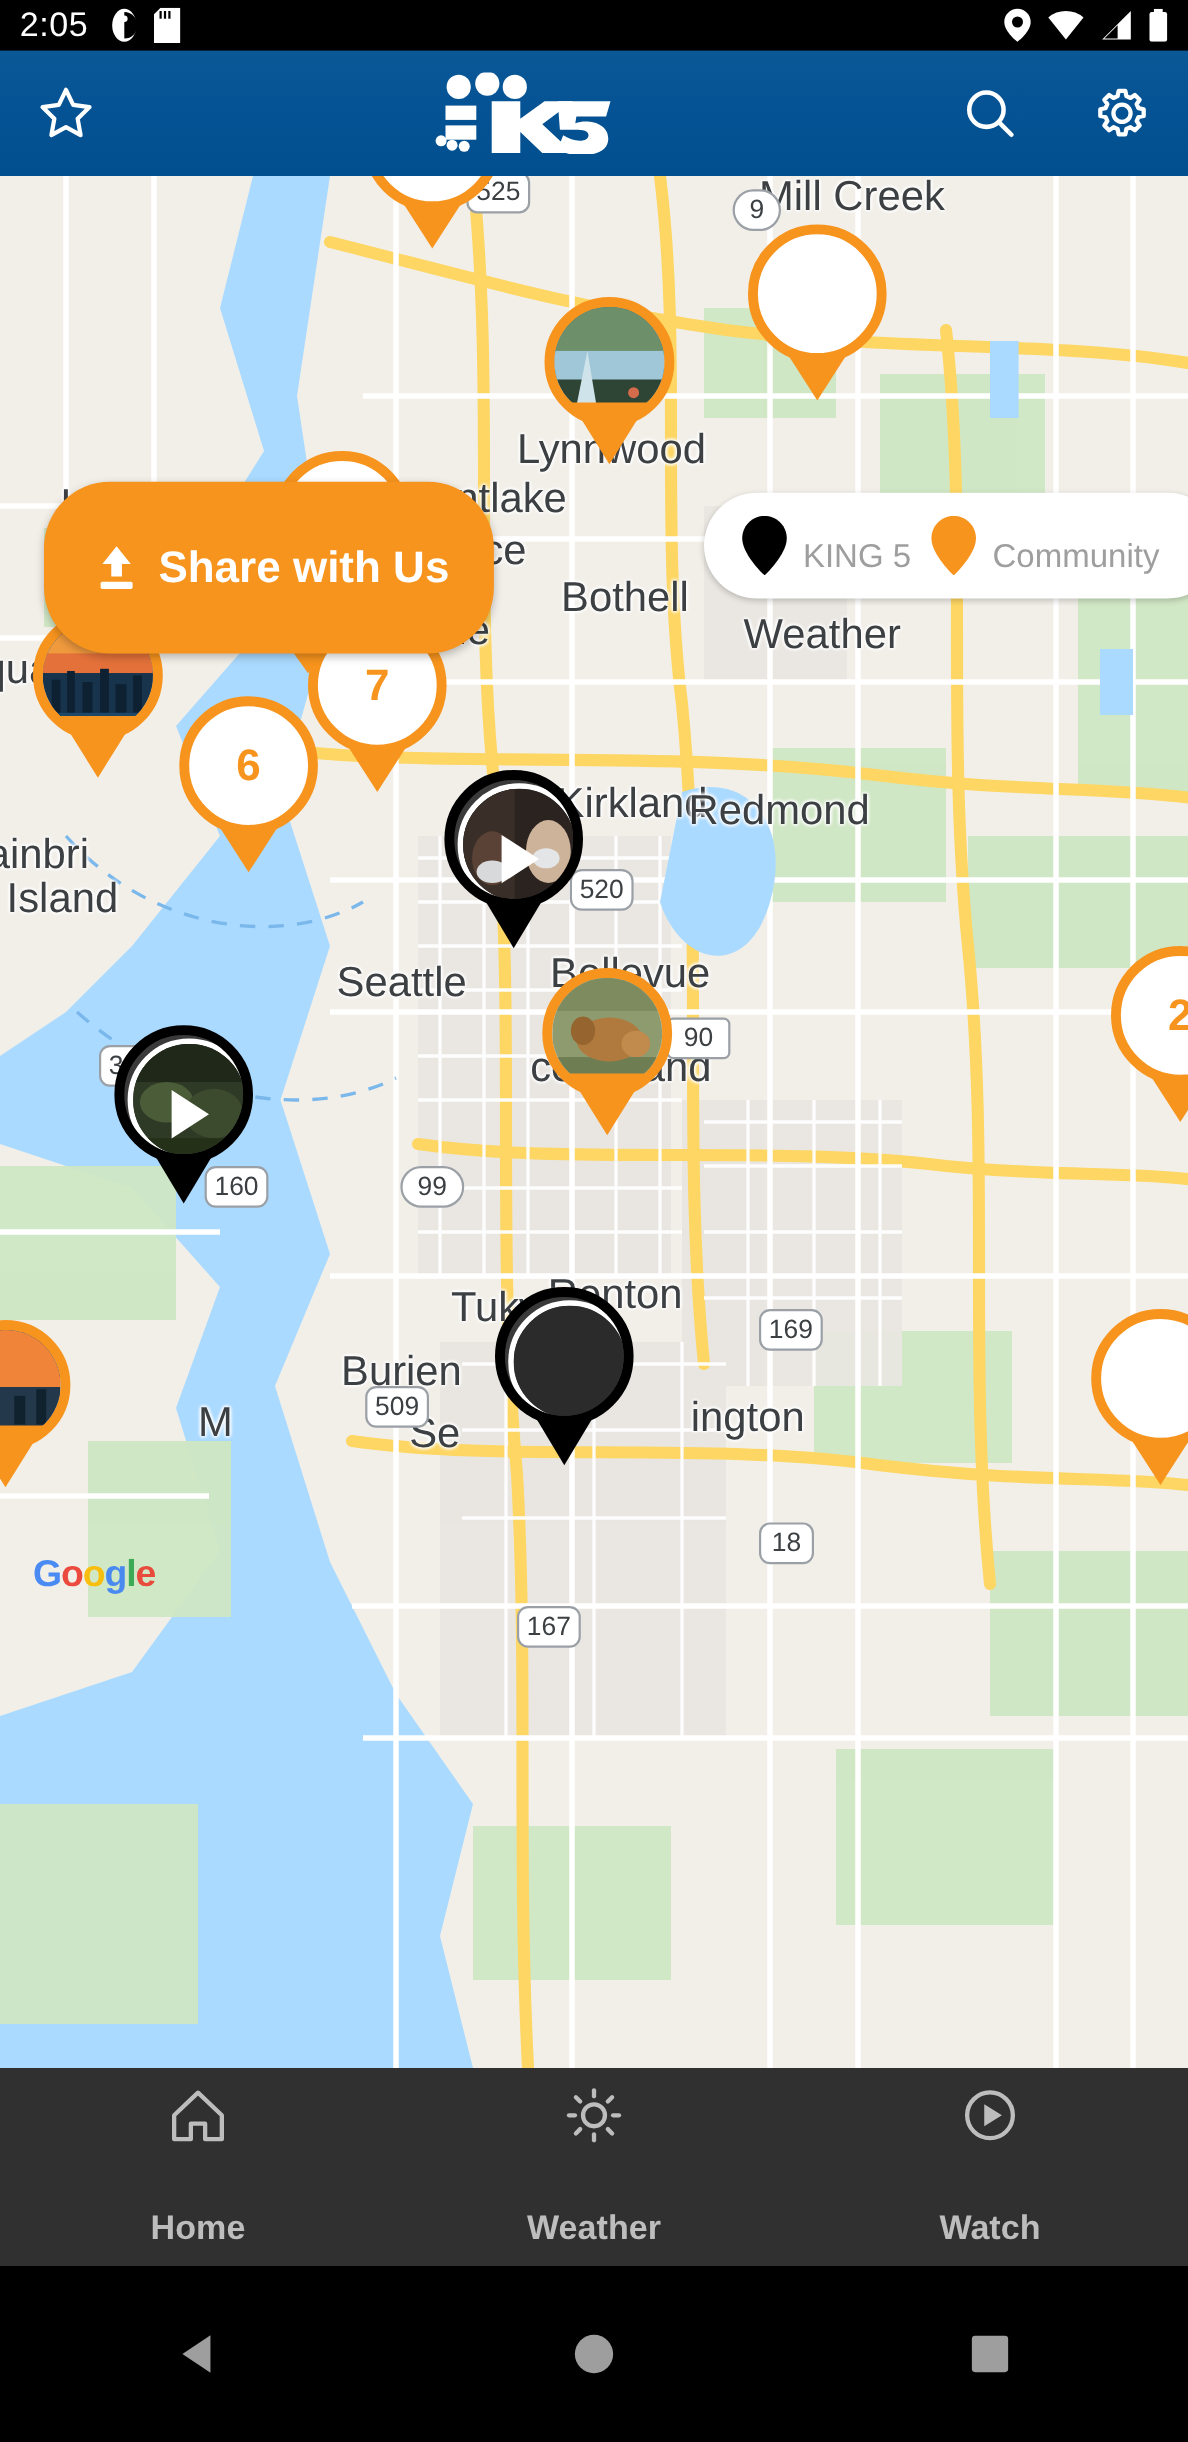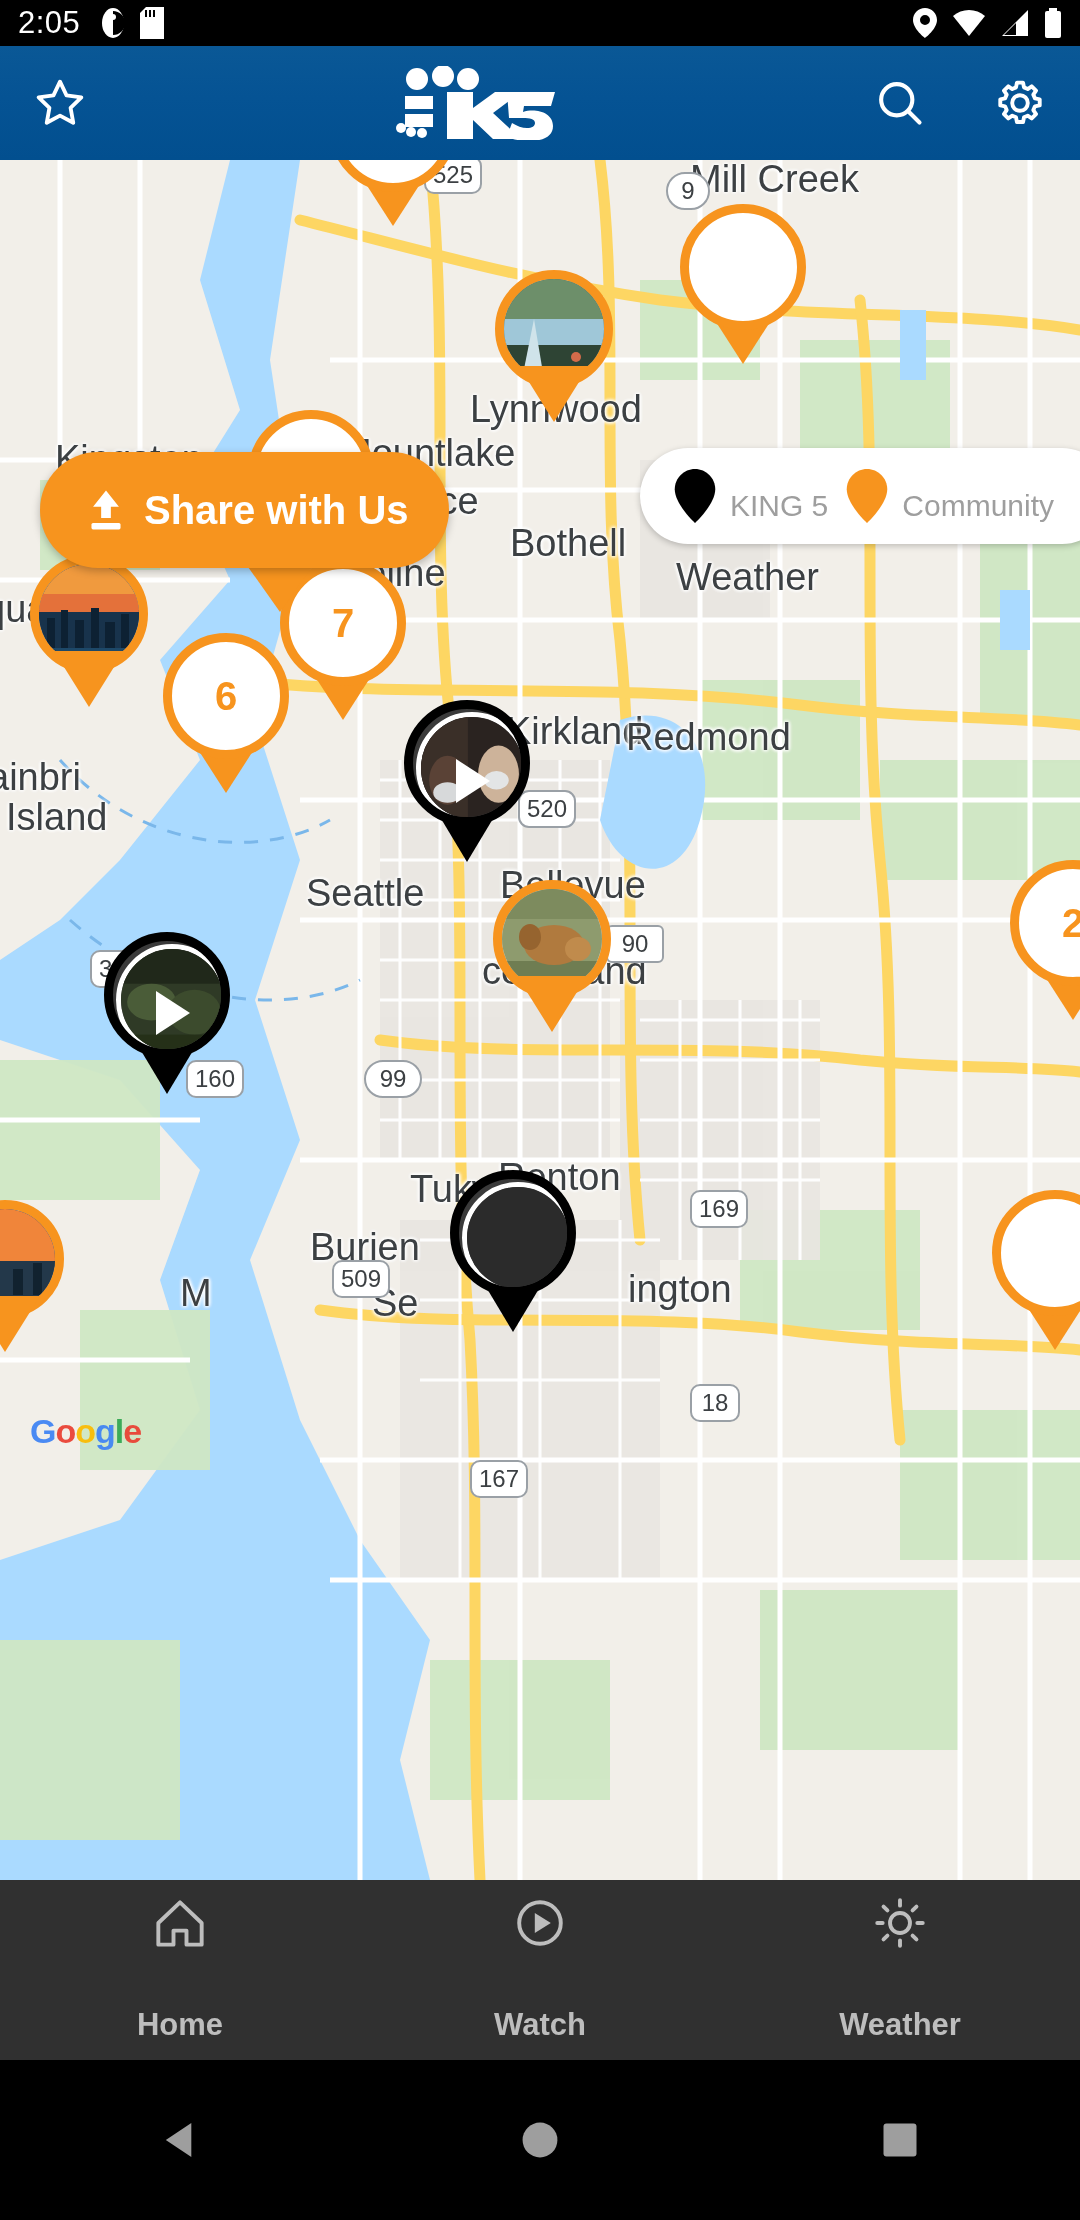--- a/index.html
+++ b/index.html
@@ -67,24 +67,24 @@
   .pin-video .tail{position:absolute;left:27px;top:102px;width:0;height:0;
     border-left:36px solid transparent;border-right:36px solid transparent;
     border-top:60px solid #000;}
   .playtri{position:absolute;left:50%;top:50%;transform:translate(-50%,-50%);
     width:0;height:0;border-left:34px solid #fff;border-top:22px solid transparent;
     border-bottom:22px solid transparent;margin-left:6px;}
 
   .ph{width:100%;height:100%;display:block;}
 
   
-  .share-btn{position:absolute;left:40px;top:278px;height:116px;
+  .share-btn{position:absolute;left:40px;top:278px;height:156px;
     background:#f7941e;border-radius:60px;display:flex;align-items:center;
     padding:0 40px 0 46px;box-sizing:border-box;color:#fff;
-    font-size:40px;font-weight:700;gap:18px;box-shadow:0 3px 8px rgba(0,0,0,.25);margin-top:14px;}
+    font-size:40px;font-weight:700;gap:18px;box-shadow:0 3px 8px rgba(0,0,0,.25);}
   .share-tail{position:absolute;left:236px;top:390px;width:0;height:0;
     border-left:44px solid transparent;border-right:44px solid transparent;
     border-top:62px solid #f7941e;}
 
   .legend{position:absolute;right:-30px;top:288px;height:96px;background:#fff;
     border-radius:48px;display:flex;align-items:center;gap:18px;padding:0 56px 0 34px;
     box-sizing:border-box;box-shadow:0 2px 6px rgba(0,0,0,.22);}
   .legend .grp{display:flex;align-items:flex-end;gap:14px;}
   .legend .lbl{color:#9e9e9e;font-size:30px;}
 
@@ -505,41 +505,41 @@
 
   <div class="bottomnav">
     <div class="navitem">
       <svg width="52" height="52" viewBox="0 0 24 24">
         <path d="M12 2.5 L22 12 V22 H15 V15.5 H9 V22 H2 V12 Z" fill="none" stroke="#bdbdbd" stroke-width="1.8" stroke-linejoin="round"></path>
       </svg>
       <span class="nlabel">Home</span>
     </div>
     <div class="navitem">
       <svg width="52" height="52" viewBox="0 0 24 24">
-        <circle cx="12" cy="12" r="9.6" fill="none" stroke="#bdbdbd" stroke-width="1.8"></circle>
-        <path d="M9.6 7.4 L17 12 L9.6 16.6 Z" fill="#bdbdbd"></path>
-      </svg>
-      <span class="nlabel">Watch</span>
-    </div>
-    <div class="navitem">
-      <svg width="52" height="52" viewBox="0 0 24 24">
         <circle cx="12" cy="12" r="4.6" fill="none" stroke="#bdbdbd" stroke-width="1.8"></circle>
         <g stroke="#bdbdbd" stroke-width="1.8" stroke-linecap="round">
           <line x1="12" y1="1.5" x2="12" y2="4"></line>
             <line x1="12" y1="20" x2="12" y2="22.5"></line>
           <line x1="1.5" y1="12" x2="4" y2="12"></line>
             <line x1="20" y1="12" x2="22.5" y2="12"></line>
           <line x1="4.4" y1="4.4" x2="6.2" y2="6.2"></line>
             <line x1="17.8" y1="17.8" x2="19.6" y2="19.6"></line>
           <line x1="19.6" y1="4.4" x2="17.8" y2="6.2"></line>
             <line x1="6.2" y1="17.8" x2="4.4" y2="19.6"></line>
         </g>
       </svg>
       <span class="nlabel">Weather</span>
     </div>
+    <div class="navitem">
+      <svg width="52" height="52" viewBox="0 0 24 24">
+        <circle cx="12" cy="12" r="9.6" fill="none" stroke="#bdbdbd" stroke-width="1.8"></circle>
+        <path d="M9.6 7.4 L17 12 L9.6 16.6 Z" fill="#bdbdbd"></path>
+      </svg>
+      <span class="nlabel">Watch</span>
+    </div>
   </div>
 
   <div class="sysnav">
     <div class="sysbtn">
       <svg width="34" height="38" viewBox="0 0 24 26">
         <path d="M20 1 L20 25 L2 13 Z" fill="#9e9e9e"></path>
       </svg>
     </div>
     <div class="sysbtn">
       <svg width="38" height="38" viewBox="0 0 24 24">

